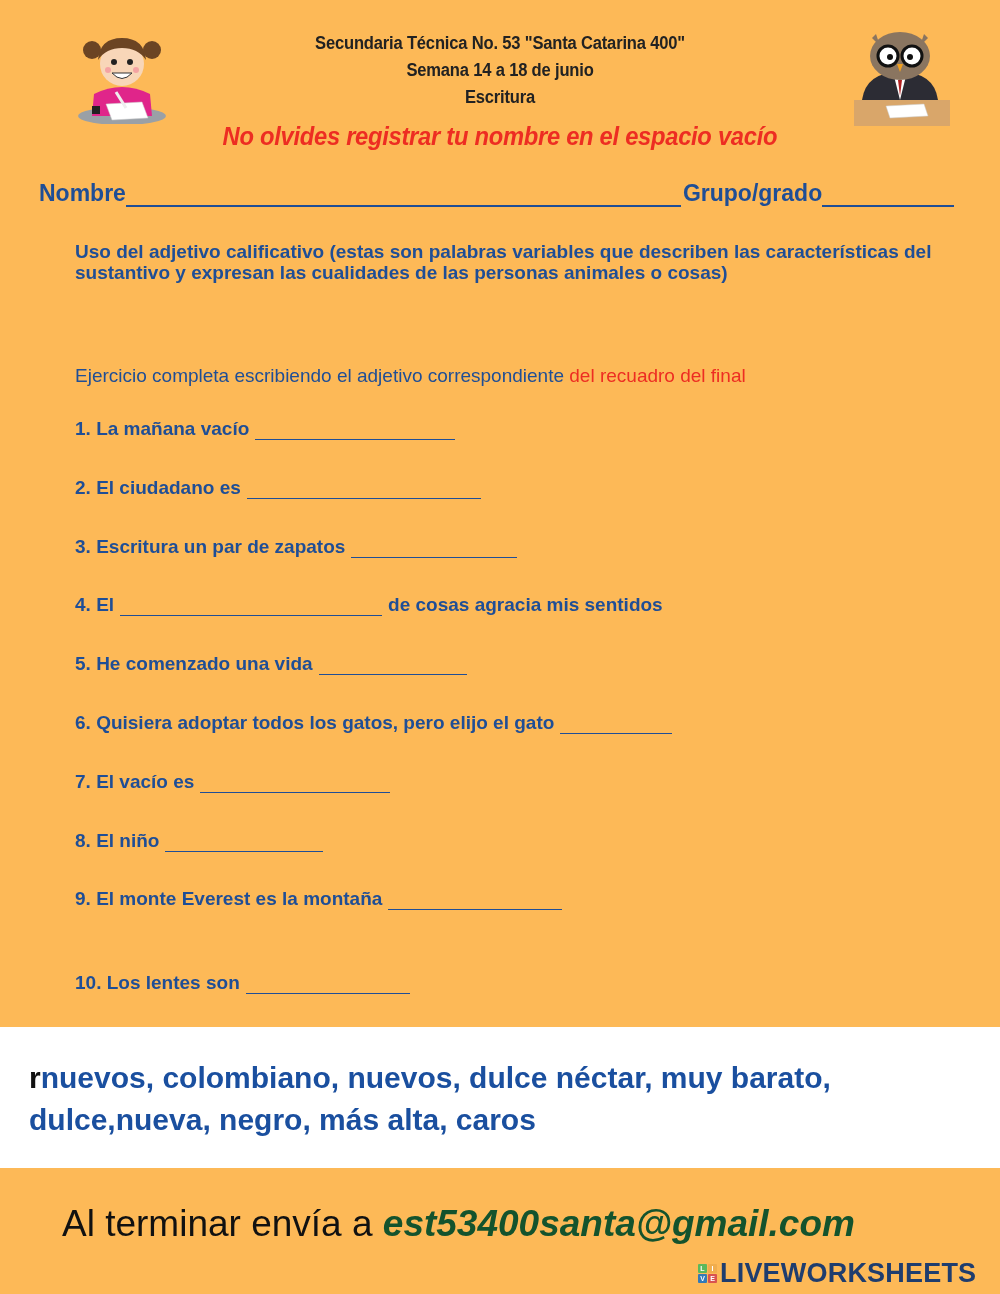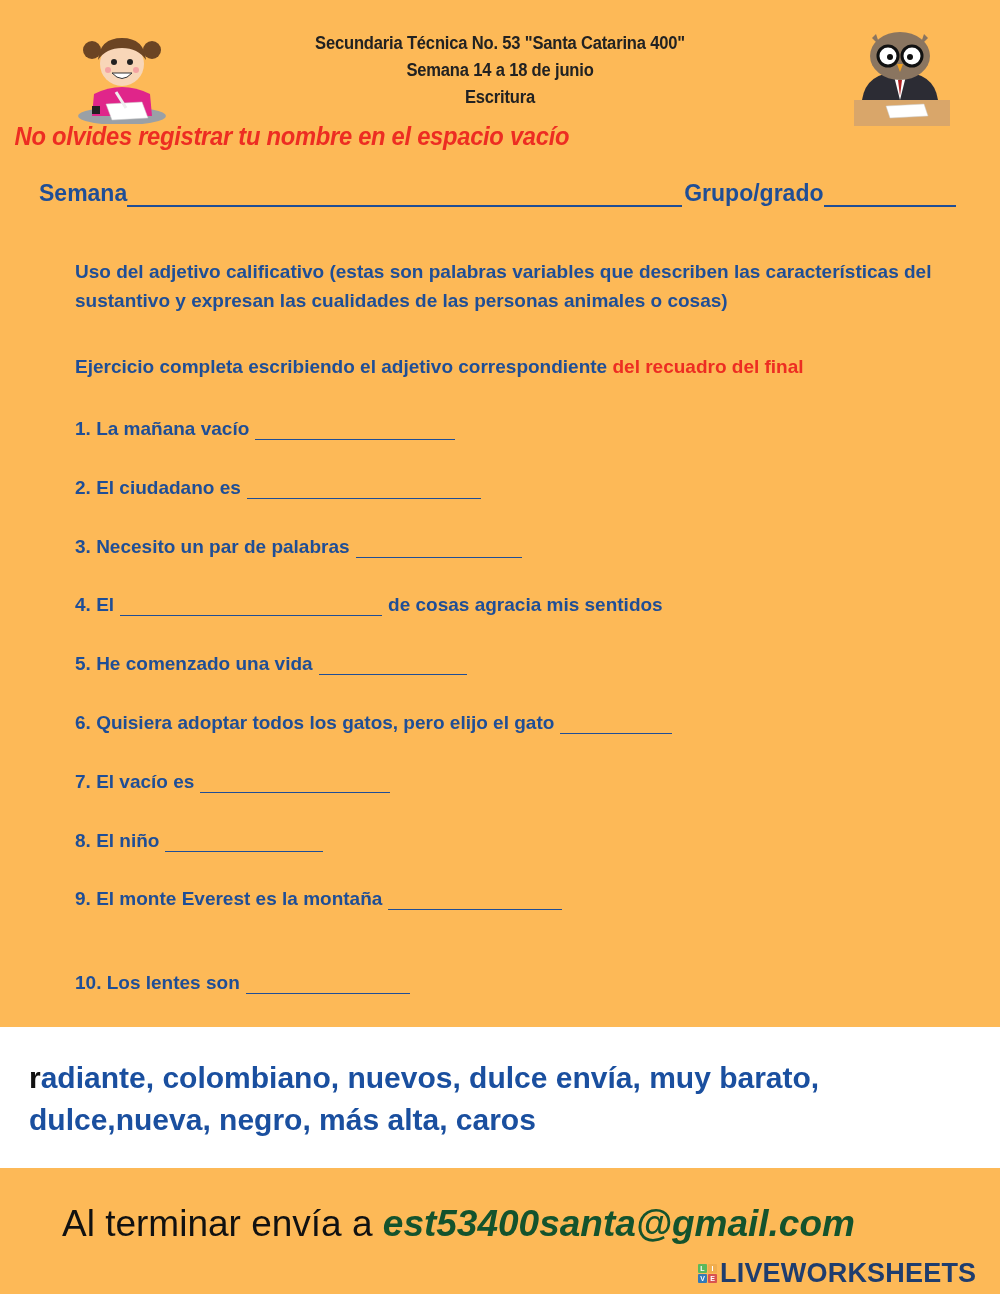--- a/index.html
+++ b/index.html
@@ -16,21 +16,21 @@
     .header-text {
       position: absolute; left: 0; right: 0; top: 30px;
       text-align: center; color: #222; font-weight: bold;
       font-family: "Liberation Sans", sans-serif;
       font-size: 18px; line-height: 27px;
       letter-spacing: -0.2px;
     }
     .header-text div { transform: scaleX(0.92); }
     .reminder {
       position: absolute; left: 0; right: 0; top: 122px;
-      color: #ed2d22; font-weight: bold; font-style: italic;
+      text-align: center; color: #ed2d22; font-weight: bold; font-style: italic;
       font-size: 25px; letter-spacing: -0.3px;
     }
     .reminder span { display: inline-block; transform: scaleX(0.95); }
 
     
     .girl { position: absolute; left: 76px; top: 24px; width: 92px; height: 100px; }
     .owl  { position: absolute; left: 846px; top: 24px; width: 108px; height: 102px; }
 
     
     .name-row {
@@ -38,25 +38,25 @@
       font-size: 23px; font-weight: bold; color: #1f4e96;
       display: flex; align-items: flex-end; white-space: nowrap;
     }
     .blank { display: inline-block; border-bottom: 2px solid #1f4e96; height: 22px; }
     .name-row .name-blank { width: 555px; margin-right: 2px; }
     .name-row .group-blank { width: 132px; }
 
     
     .intro {
       position: absolute; left: 75px; top: 241px; width: 895px;
-      font-size: 19px; font-weight: bold; line-height: 29px; color: #1f4e96; margin-top: 16px;
+      font-size: 19px; font-weight: bold; line-height: 21px; color: #1f4e96;
     }
     .instruction {
-      position: absolute; left: 75px; top: 356px; width: 895px;
-      font-size: 19px; font-weight: bold; color: #1f4e96; white-space: nowrap;
+      position: absolute; left: 75px; top: 365px; width: 895px;
+      font-size: 19px; font-weight: normal; color: #1f4e96; white-space: nowrap;
     }
     .instruction .red { color: #ed2d22; }
 
     
     .q {
       position: absolute; left: 75px; font-size: 19px; font-weight: bold;
       color: #1f4e96; white-space: nowrap; display: flex; align-items: flex-end;
     }
     .q .blank { height: 18px; margin-left: 6px; margin-right: 6px; border-bottom-width: 1.5px; }
 
@@ -128,21 +128,21 @@
     <div>Secundaria Técnica No. 53 "Santa Catarina 400"</div>
     <div>Semana  14 a 18 de junio</div>
     <div>Escritura</div>
   </div>
 
   <div class="reminder">
     <span>No olvides registrar tu nombre en el espacio vacío</span>
   </div>
 
   <div class="name-row">
-    <span>Semana</span>
+    <span>Nombre</span>
     <span class="blank name-blank"></span>
     <span>Grupo/grado</span>
     <span class="blank group-blank"></span>
   </div>
 
   <div class="intro">Uso del adjetivo calificativo (estas son palabras variables que describen las características del sustantivo y expresan las cualidades de las personas animales o cosas)</div>
 
   <div class="instruction">
     <span>Ejercicio completa escribiendo el adjetivo correspondiente </span><span class="red">del recuadro del final</span>
   </div>
@@ -151,21 +151,21 @@
     <span>1.</span>&nbsp;<span>La mañana vacío</span>
     <span class="blank" style="width:200px"></span>
   </div>
 
   <div class="q" style="top:477px">
     <span>2.</span>&nbsp;<span>El ciudadano es</span>
     <span class="blank" style="width:234px"></span>
   </div>
 
   <div class="q" style="top:536px">
-    <span>3.</span>&nbsp;<span>Necesito un par de palabras</span>
+    <span>3.</span>&nbsp;<span>Escritura un par de zapatos</span>
     <span class="blank" style="width:166px"></span>
   </div>
 
   <div class="q" style="top:594px">
     <span>4.</span>&nbsp;<span>El</span>
     <span class="blank" style="width:262px"></span>
     <span>de cosas agracia mis sentidos</span>
   </div>
 
   <div class="q" style="top:653px">
@@ -193,21 +193,21 @@
     <span class="blank" style="width:174px"></span>
   </div>
 
   <div class="q" style="top:972px">
     <span>10.</span>&nbsp;<span>Los lentes son</span>
     <span class="blank" style="width:164px"></span>
   </div>
 
   <div class="word-bank"></div>
   <div class="word-bank-text">
-    <div><span class="first">r</span><span>adiante, colombiano, nuevos, dulce envía, muy barato,</span></div>
+    <div><span class="first">r</span><span>nuevos, colombiano, nuevos, dulce néctar, muy barato,</span></div>
     <div>dulce,nueva, negro, más alta, caros</div>
   </div>
 
   <div class="footer">
     <span>Al terminar envía a </span><span class="email">est53400santa@gmail.com</span>
   </div>
 
   <div class="lw-logo">
     <div class="lw-badge">
       <span style="background:#5cb85c">L</span>

